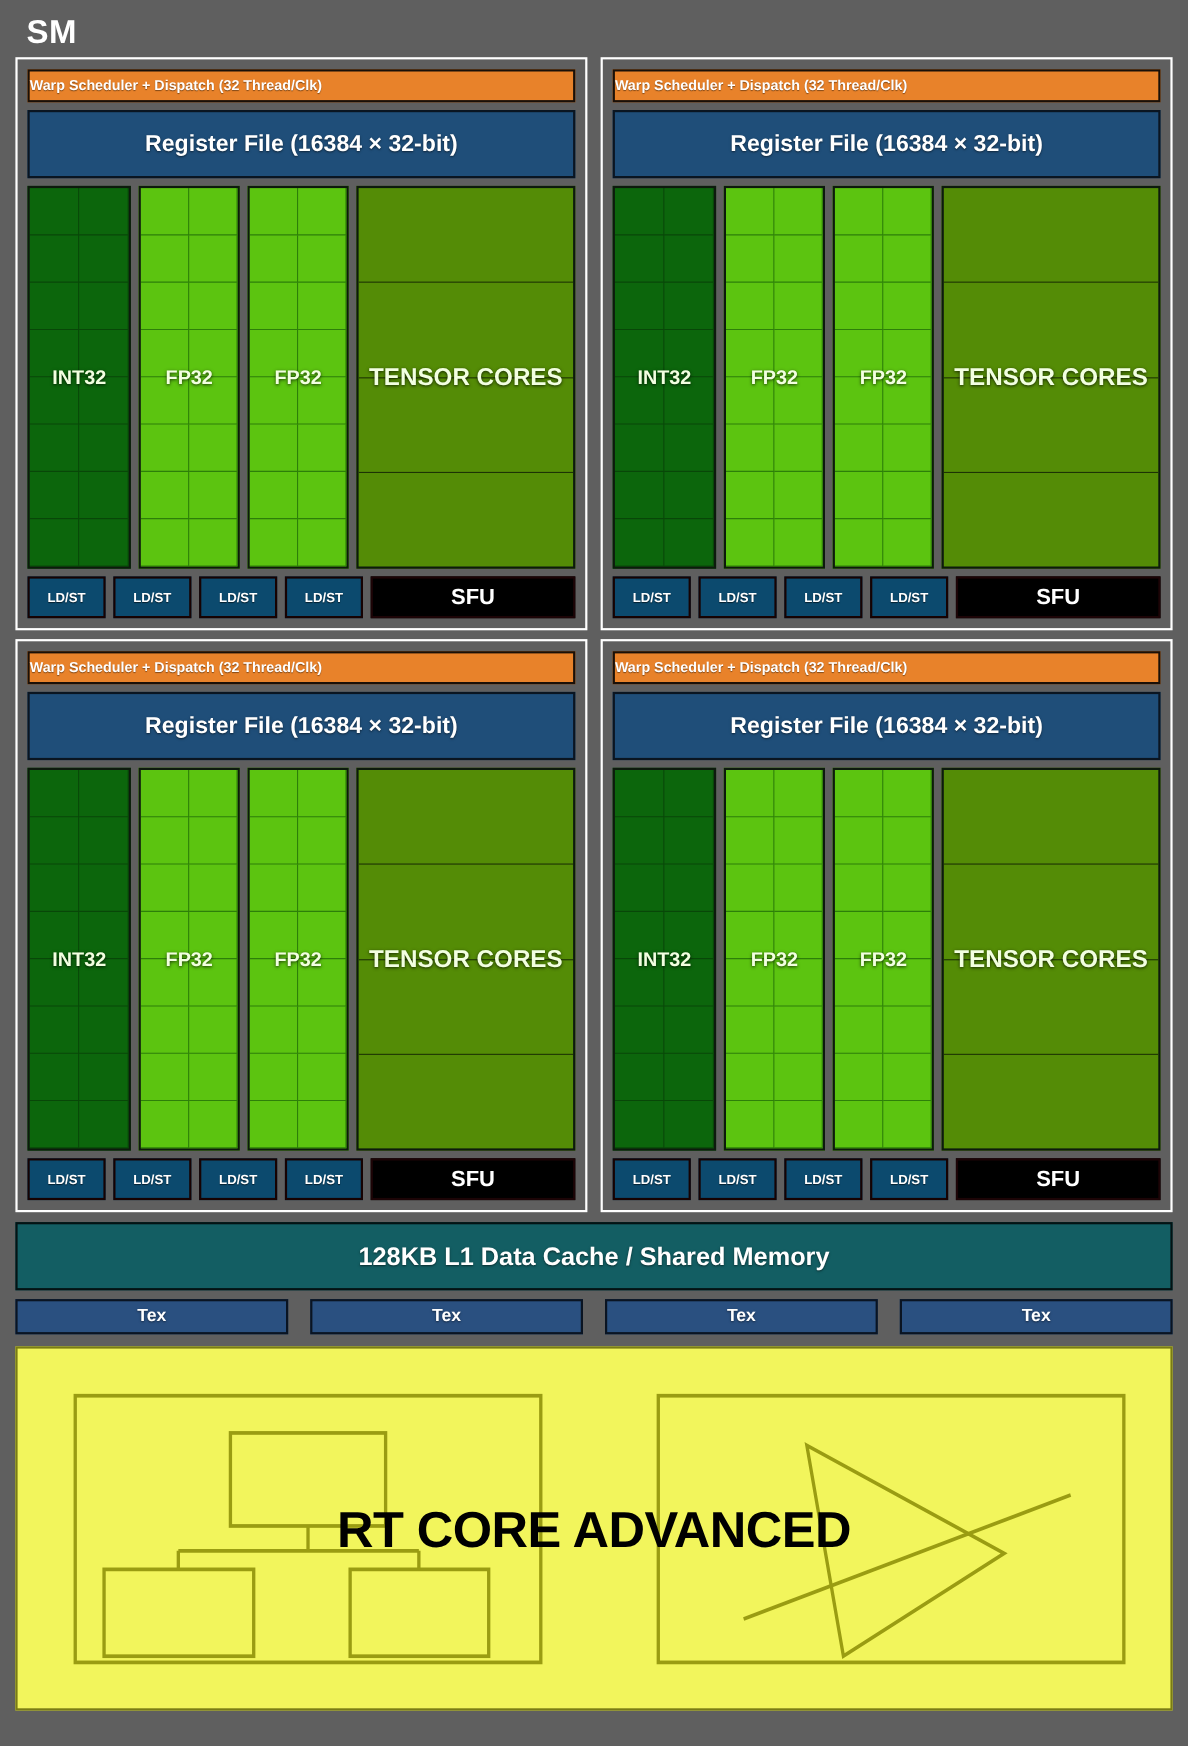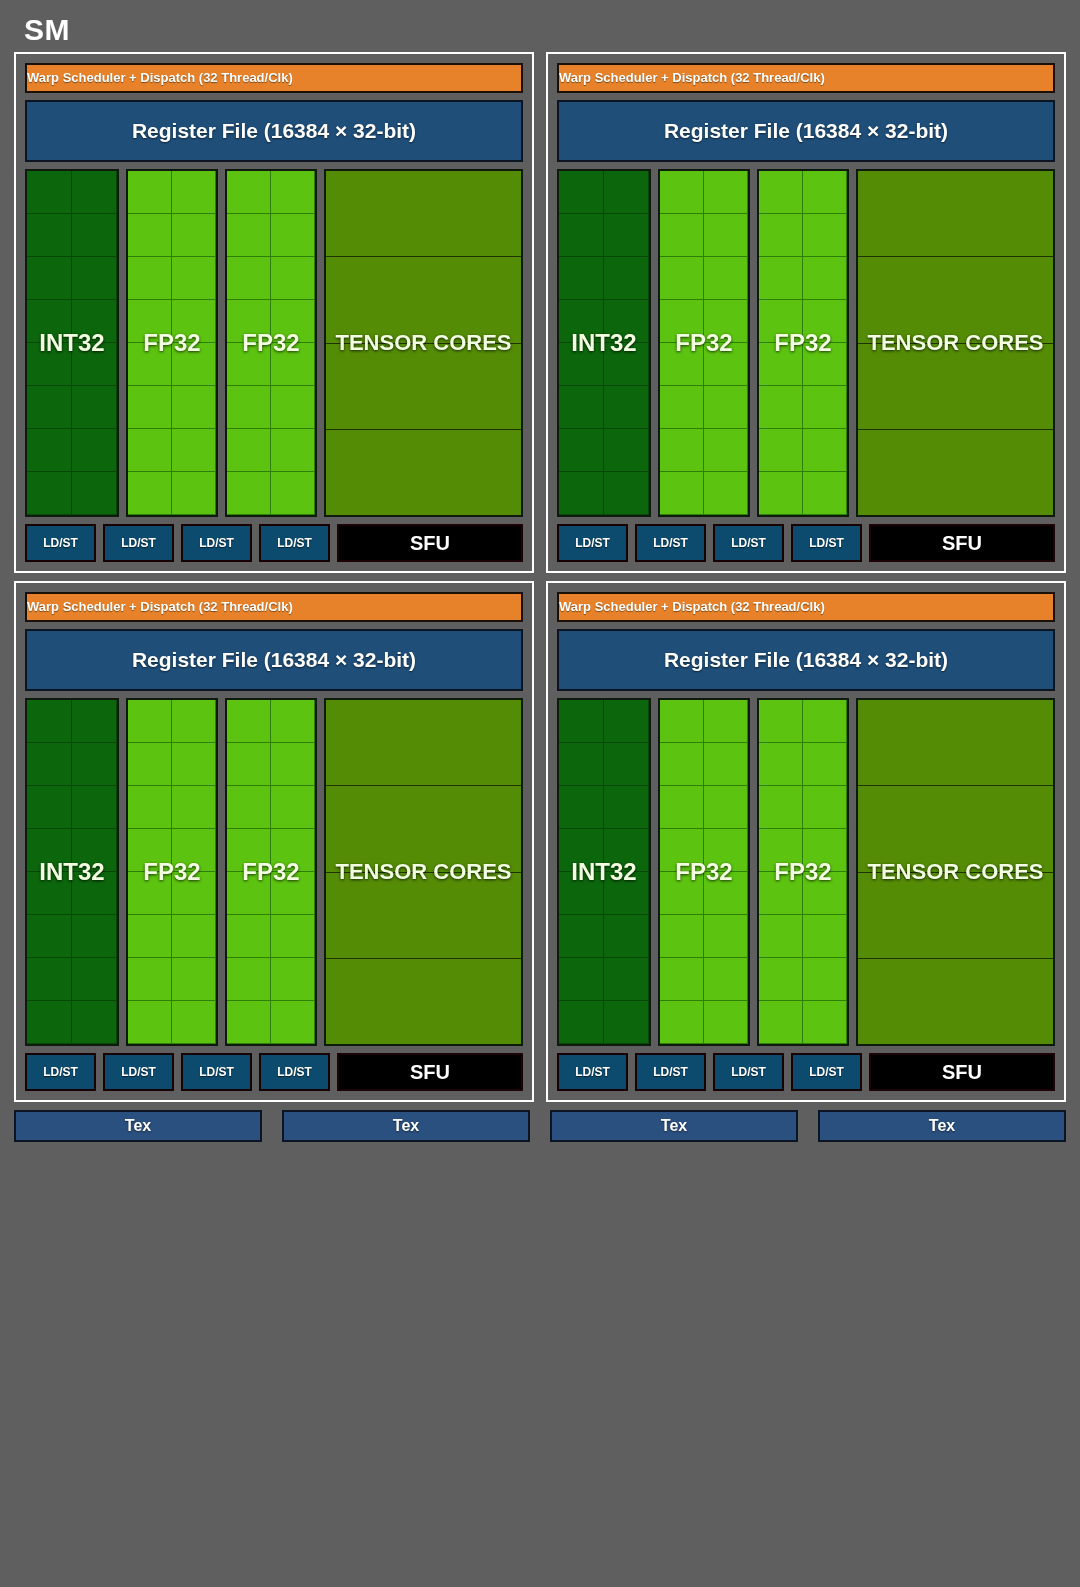--- a/index.html
+++ b/index.html
@@ -123,21 +123,21 @@
     z-index: 2;
     margin: auto;
     color: #f2ffe0;
     font-weight: bold;
     text-align: center;
     text-shadow: 0 1px 3px rgba(0,0,0,.75);
     line-height: 1.15;
     pointer-events: none;
   }
   .core-col.int32  .core-label,
-  .core-col.fp32   .core-label { font-size: 24px; }
+  .core-col.fp32   .core-label { font-size: 18px; }
   .core-col.tensor .core-label { font-size: 22px; }
 
   
   .ldst-row {
     display: flex;
     gap: 7px;
     height: 38px;
   }
   .ldst {
     flex: 0 0 71px;
@@ -566,22 +566,45 @@
         <div class="ldst-row">
           <div class="ldst">LD/ST</div>
           <div class="ldst">LD/ST</div>
           <div class="ldst">LD/ST</div>
           <div class="ldst">LD/ST</div>
           <div class="sfu">SFU</div>
         </div>
       </div>
     </div>
 
+  <div class="l1-cache">128KB L1 Data Cache / Shared Memory</div>
 
   <div class="tex-row" id="tex-row">
       <div class="tex">Tex</div>
       <div class="tex">Tex</div>
       <div class="tex">Tex</div>
       <div class="tex">Tex</div>
     </div>
 
+  <div class="rt-panel">
+    <svg class="rt-svg" viewBox="0 0 1040 290" preserveAspectRatio="none">
+
+      <g stroke="#9a9c12" stroke-width="3" fill="none">
+        <rect x="52" y="38" width="420" height="215"></rect>
+        <rect x="192" y="68" width="140" height="75"></rect>
+        <rect x="78" y="178" width="135" height="70"></rect>
+        <rect x="300" y="178" width="125" height="70"></rect>
+        <line x1="262" y1="143" x2="262" y2="163"></line>
+        <line x1="145" y1="163" x2="362" y2="163"></line>
+        <line x1="145" y1="163" x2="145" y2="178"></line>
+        <line x1="362" y1="163" x2="362" y2="178"></line>
+      </g>
+
+      <g stroke="#9a9c12" stroke-width="3" fill="none">
+        <rect x="578" y="38" width="420" height="215"></rect>
+        <polygon points="712,78 890,165 745,248"></polygon>
+        <line x1="655" y1="218" x2="950" y2="118"></line>
+      </g>
+    </svg>
+    <div class="rt-label">RT CORE ADVANCED</div>
+  </div>
 
 </div>
 
 </body></html>

